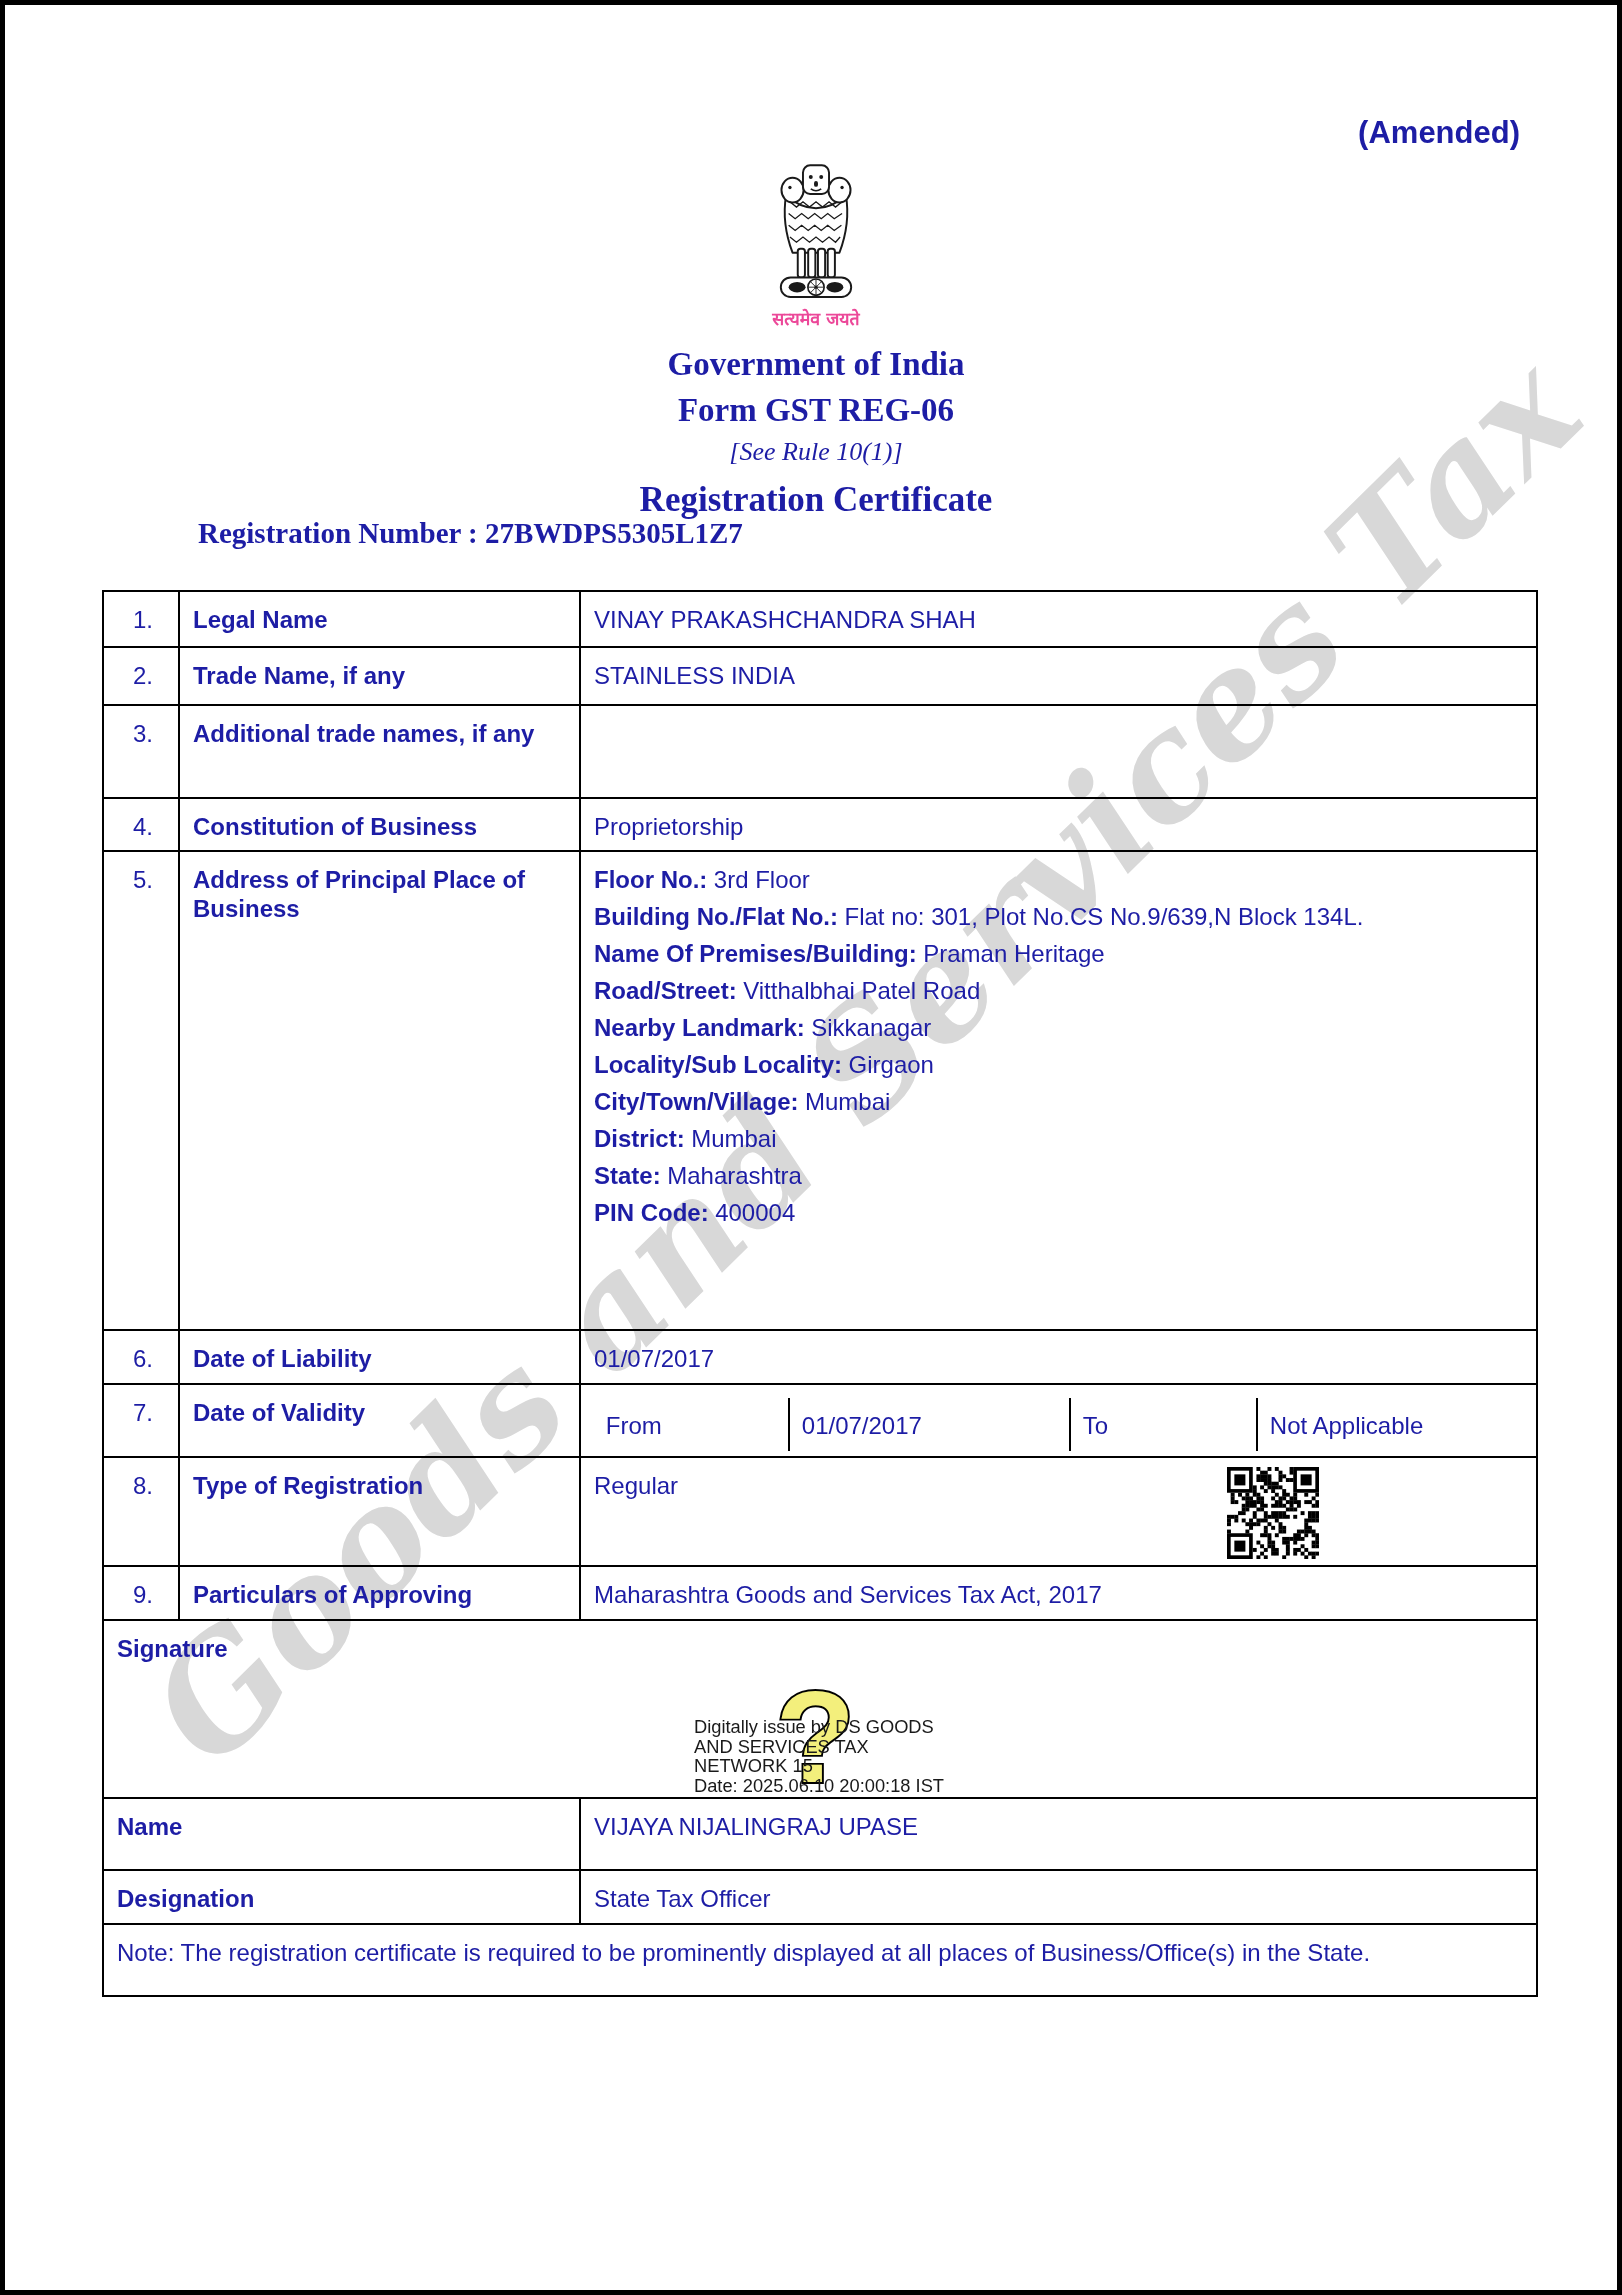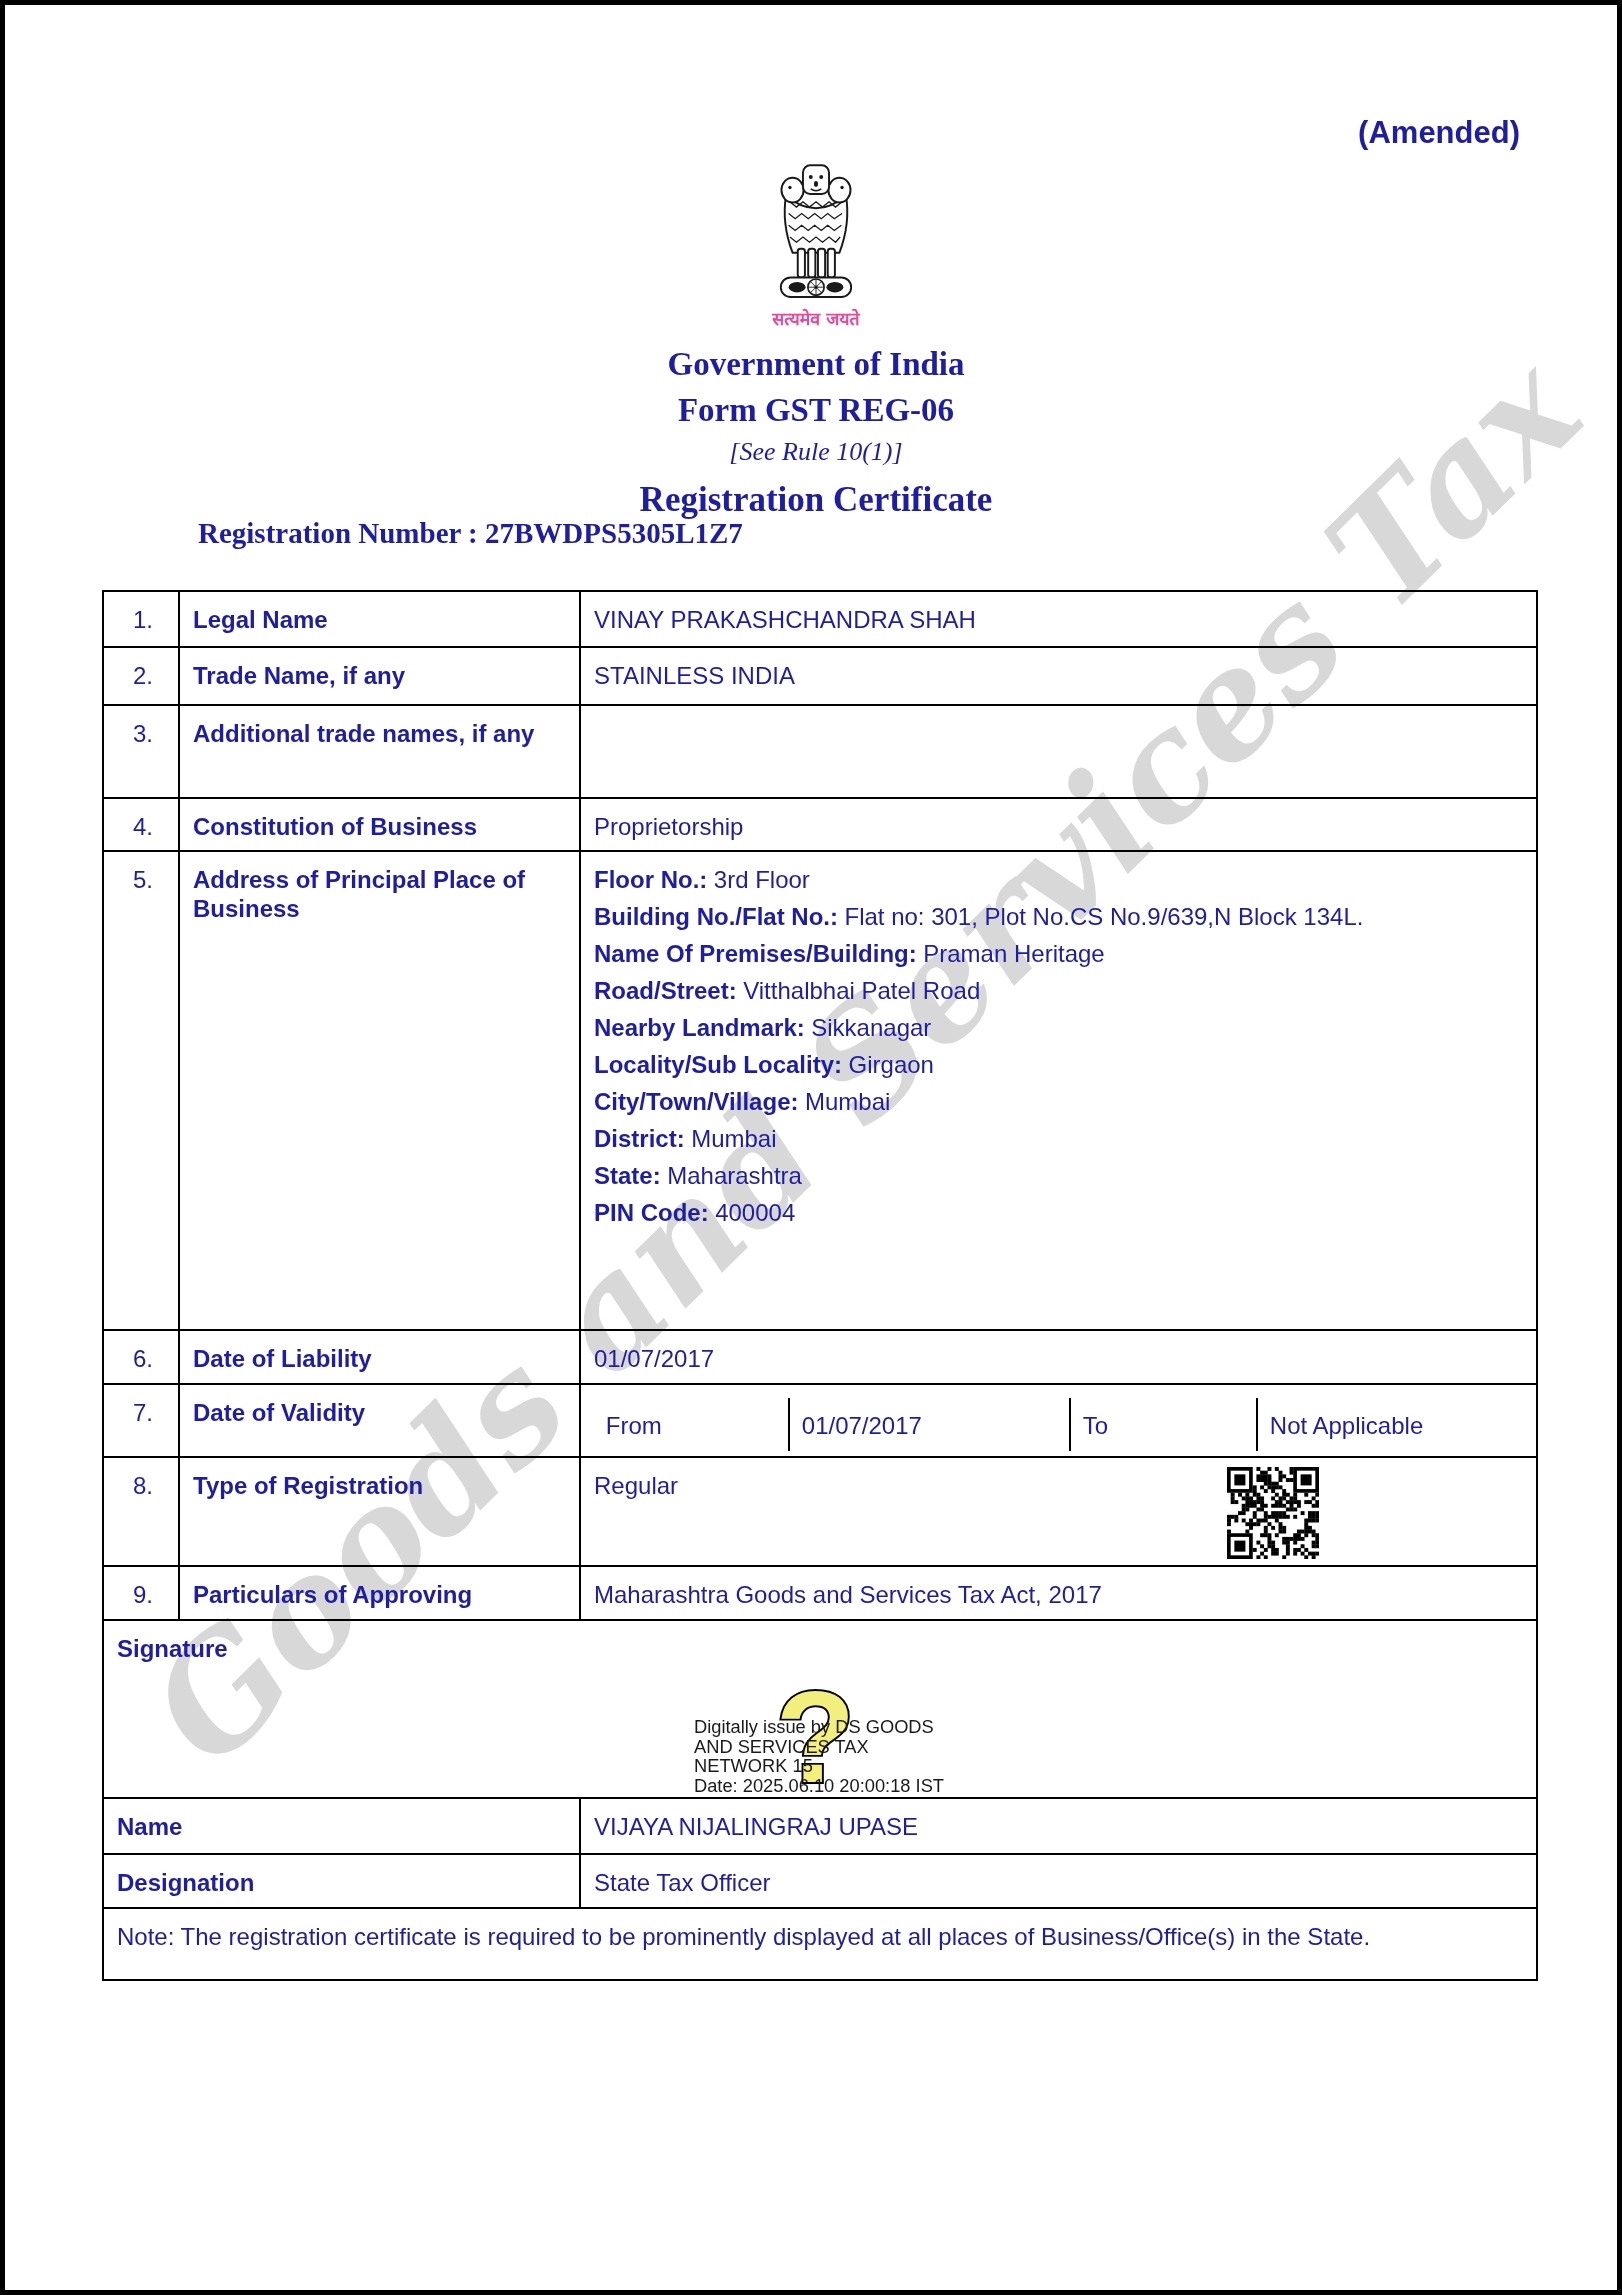--- a/index.html
+++ b/index.html
@@ -492,21 +492,21 @@
         </svg>
         <div class="stamp">
           <div>Digitally issue by DS GOODS</div>
           <div>AND SERVICES TAX</div>
           <div>NETWORK 15</div>
           <div>Date: 2025.06.10 20:00:18 IST</div>
         </div>
       </td>
     </tr>
 
-    <tr style="height:56px">
+    <tr style="height:72px">
       <td class="lbl" colspan="2">Name</td>
       <td class="val">VIJAYA NIJALINGRAJ UPASE</td>
     </tr>
     <tr style="height:54px">
       <td class="lbl" colspan="2">Designation</td>
       <td class="val">State Tax Officer</td>
     </tr>
 
     <tr style="height:72px">
       <td class="note" colspan="3">Note: The registration certificate is required to be prominently displayed at all places of Business/Office(s) in the State.</td>

